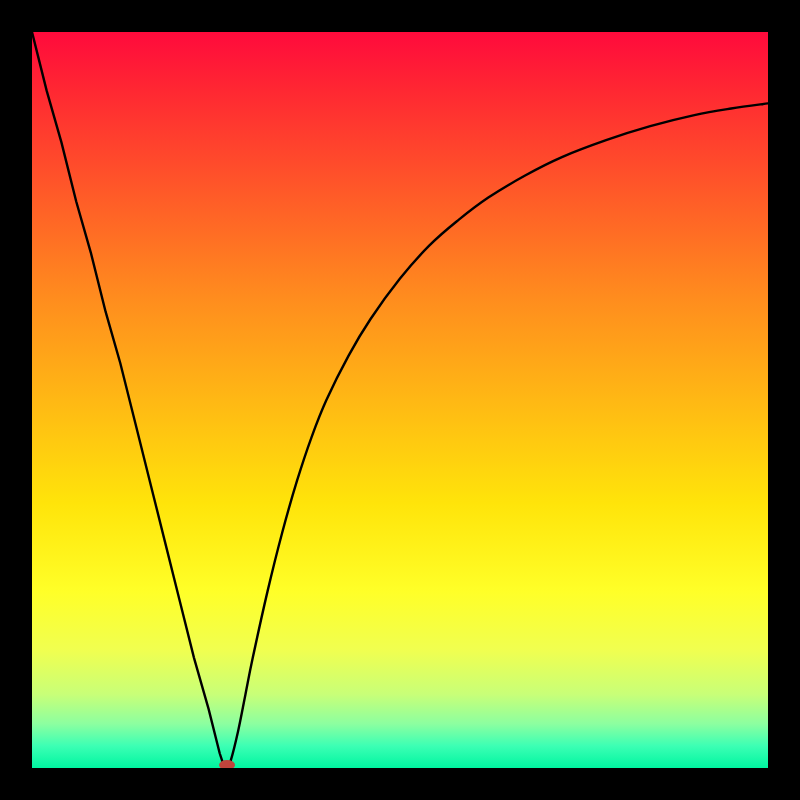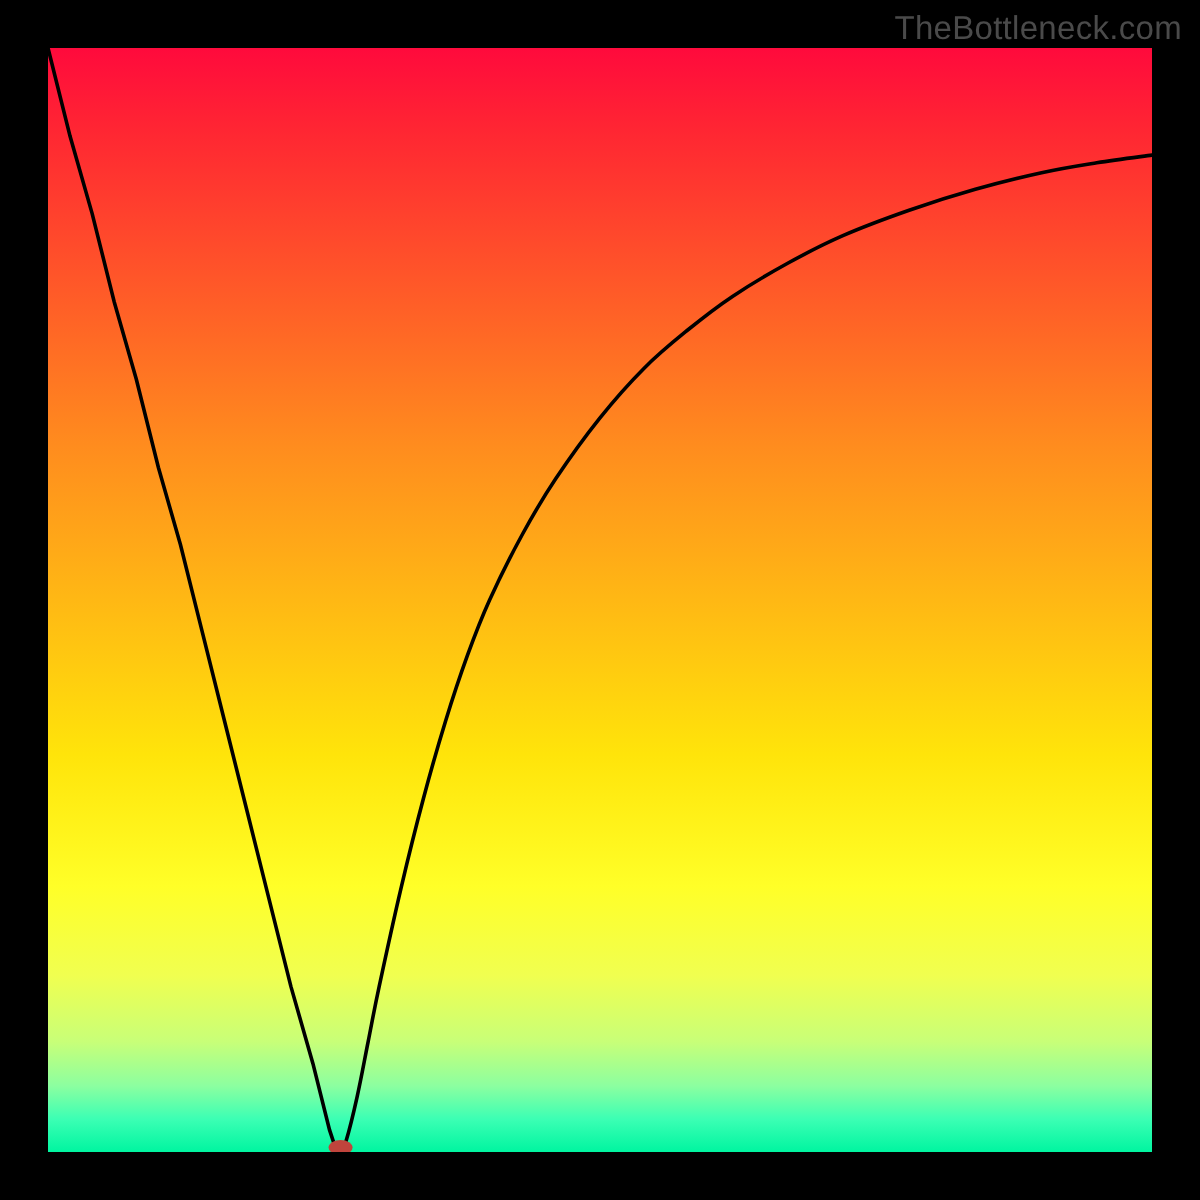--- a/index.html
+++ b/index.html
@@ -70,14 +70,13 @@
     <div class="gradient-bg"></div>
     <svg class="curve-svg" viewBox="0 0 736 736" preserveAspectRatio="none">
       <g>
         <path id="curve-left" fill="none" stroke="#000" stroke-width="2.4" stroke-linecap="round" d="M0.00 0.00 L14.72 58.88 L29.44 110.40 L44.16 169.28 L58.88 220.80 L73.60 279.68 L88.32 331.20 L103.04 390.08 L117.76 448.96 L132.48 507.84 L147.20 566.72 L161.92 625.60 L176.64 677.12 L187.68 721.28 L191.36 732.32 L195.04 736.00"></path>
         <path id="curve-right" fill="none" stroke="#000" stroke-width="2.4" stroke-linecap="round" d="M195.04 736.00 C195.70 734.68 196.73 735.26 198.72 728.64 C200.71 722.02 203.43 711.12 206.08 699.20 C208.73 687.28 210.79 675.65 213.44 662.40 C216.09 649.15 216.83 644.15 220.80 625.60 C224.77 607.05 230.22 581.88 235.52 559.36 C240.82 536.84 244.94 520.35 250.24 500.48 C255.54 480.61 259.66 466.18 264.96 448.96 C270.26 431.74 274.38 419.37 279.68 404.80 C284.98 390.23 287.78 382.57 294.40 368.00 C301.02 353.43 308.53 338.41 316.48 323.84 C324.43 309.27 329.29 300.95 338.56 287.04 C347.83 273.13 357.40 259.81 368.00 246.56 C378.60 233.31 386.84 224.04 397.44 213.44 C408.04 202.84 416.28 196.29 426.88 187.68 C437.48 179.07 444.40 173.55 456.32 165.60 C468.24 157.65 479.87 150.81 493.12 143.52 C506.37 136.23 515.35 131.48 529.92 125.12 C544.49 118.76 558.18 113.76 574.08 108.19 C589.98 102.63 602.34 98.71 618.24 94.21 C634.14 89.70 647.83 86.35 662.40 83.17 C676.97 79.99 685.95 78.66 699.20 76.54 C712.45 74.42 729.38 72.32 736.00 71.39"></path>
       </g>
       <ellipse id="min-marker" rx="8" ry="5" cx="195.04" cy="733.00" fill="#c0443c"></ellipse>
     </svg>
   </div>
 
-  <div class="watermark">TheBottleneck.com</div>
 </div>
 
 </body></html>

